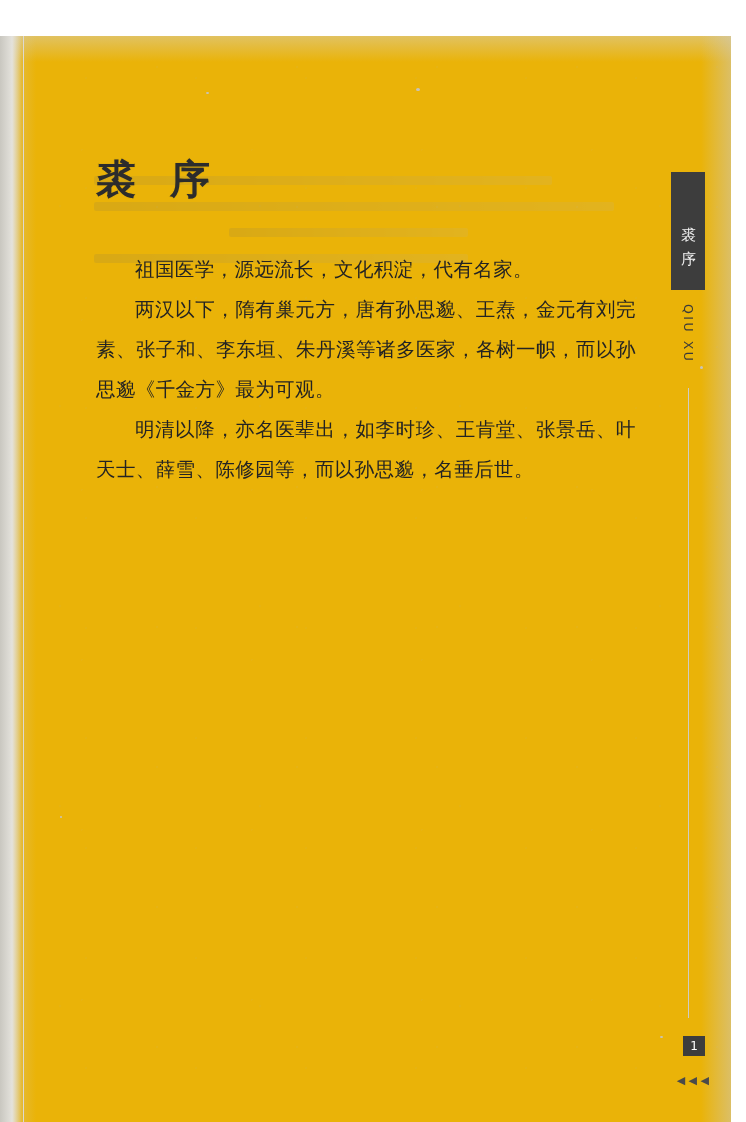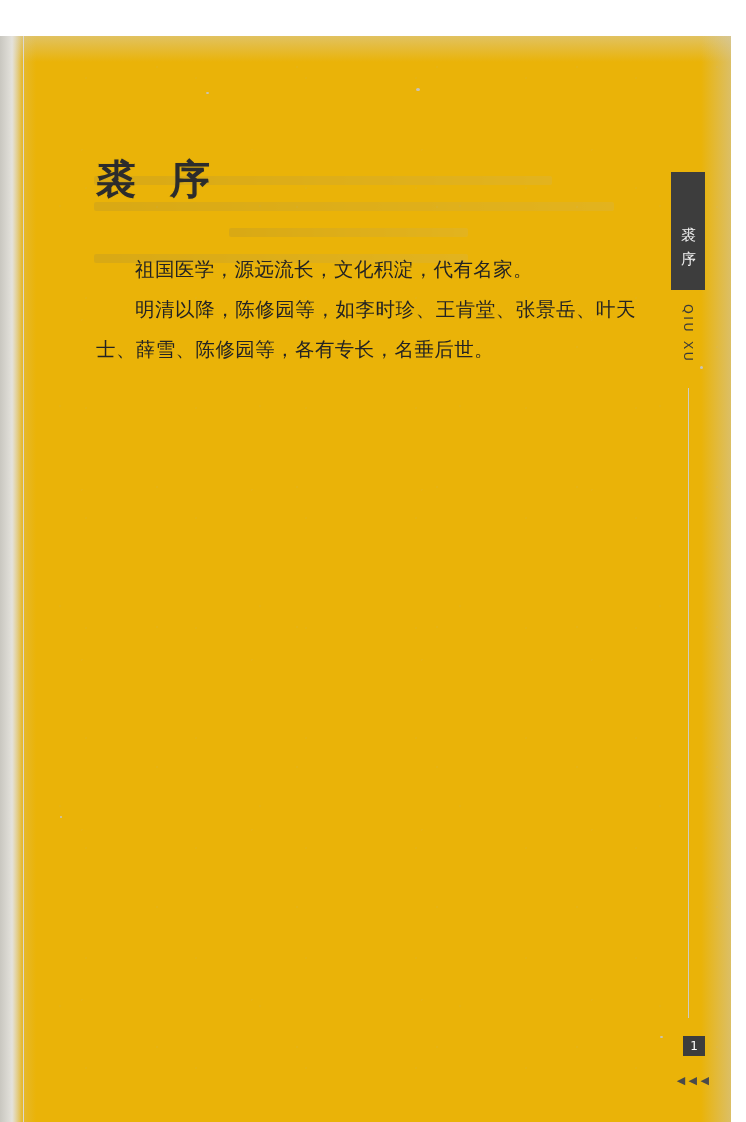--- a/index.html
+++ b/index.html
@@ -219,21 +219,22 @@
     <div class="gl"></div>
     <div class="gl tiny"></div>
     <div class="gl short"></div>
   </div>
 
   <div class="content">
     <h1 class="chapter-title">裘 序</h1>
 
     <div class="body-text">
       <p>祖国医学，源远流长，文化积淀，代有名家。</p>
-      <p>明清以降，陈修园等，如李时珍、王肯堂、张景岳、叶天士、薛雪、陈修园等，各有专长，名垂后世。</p>
+      <p>两汉以下，隋有巢元方，唐有孙思邈、王焘，金元有刘完素、张子和、李东垣、朱丹溪等诸多医家，各树一帜，而以孙思邈《千金方》最为可观。</p>
+      <p>明清以降，亦名医辈出，如李时珍、王肯堂、张景岳、叶天士、薛雪、陈修园等，而以孙思邈，名垂后世。</p>
     </div>
   </div>
 
   <div class="side-tab">
     <span>裘 序</span>
   </div>
 
   <div class="side-pinyin">
     <span>QIU XU</span>
   </div>

